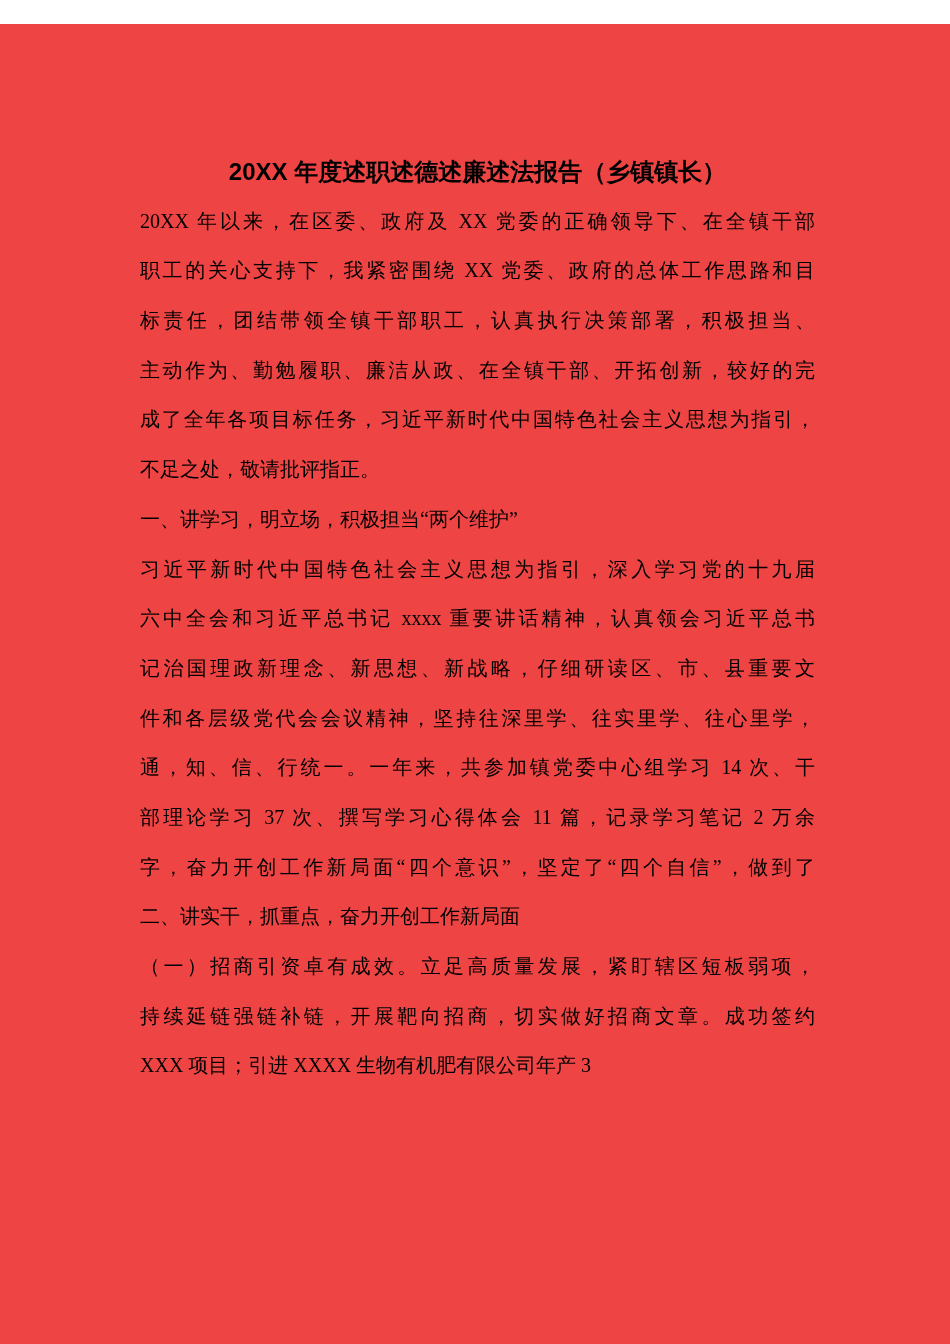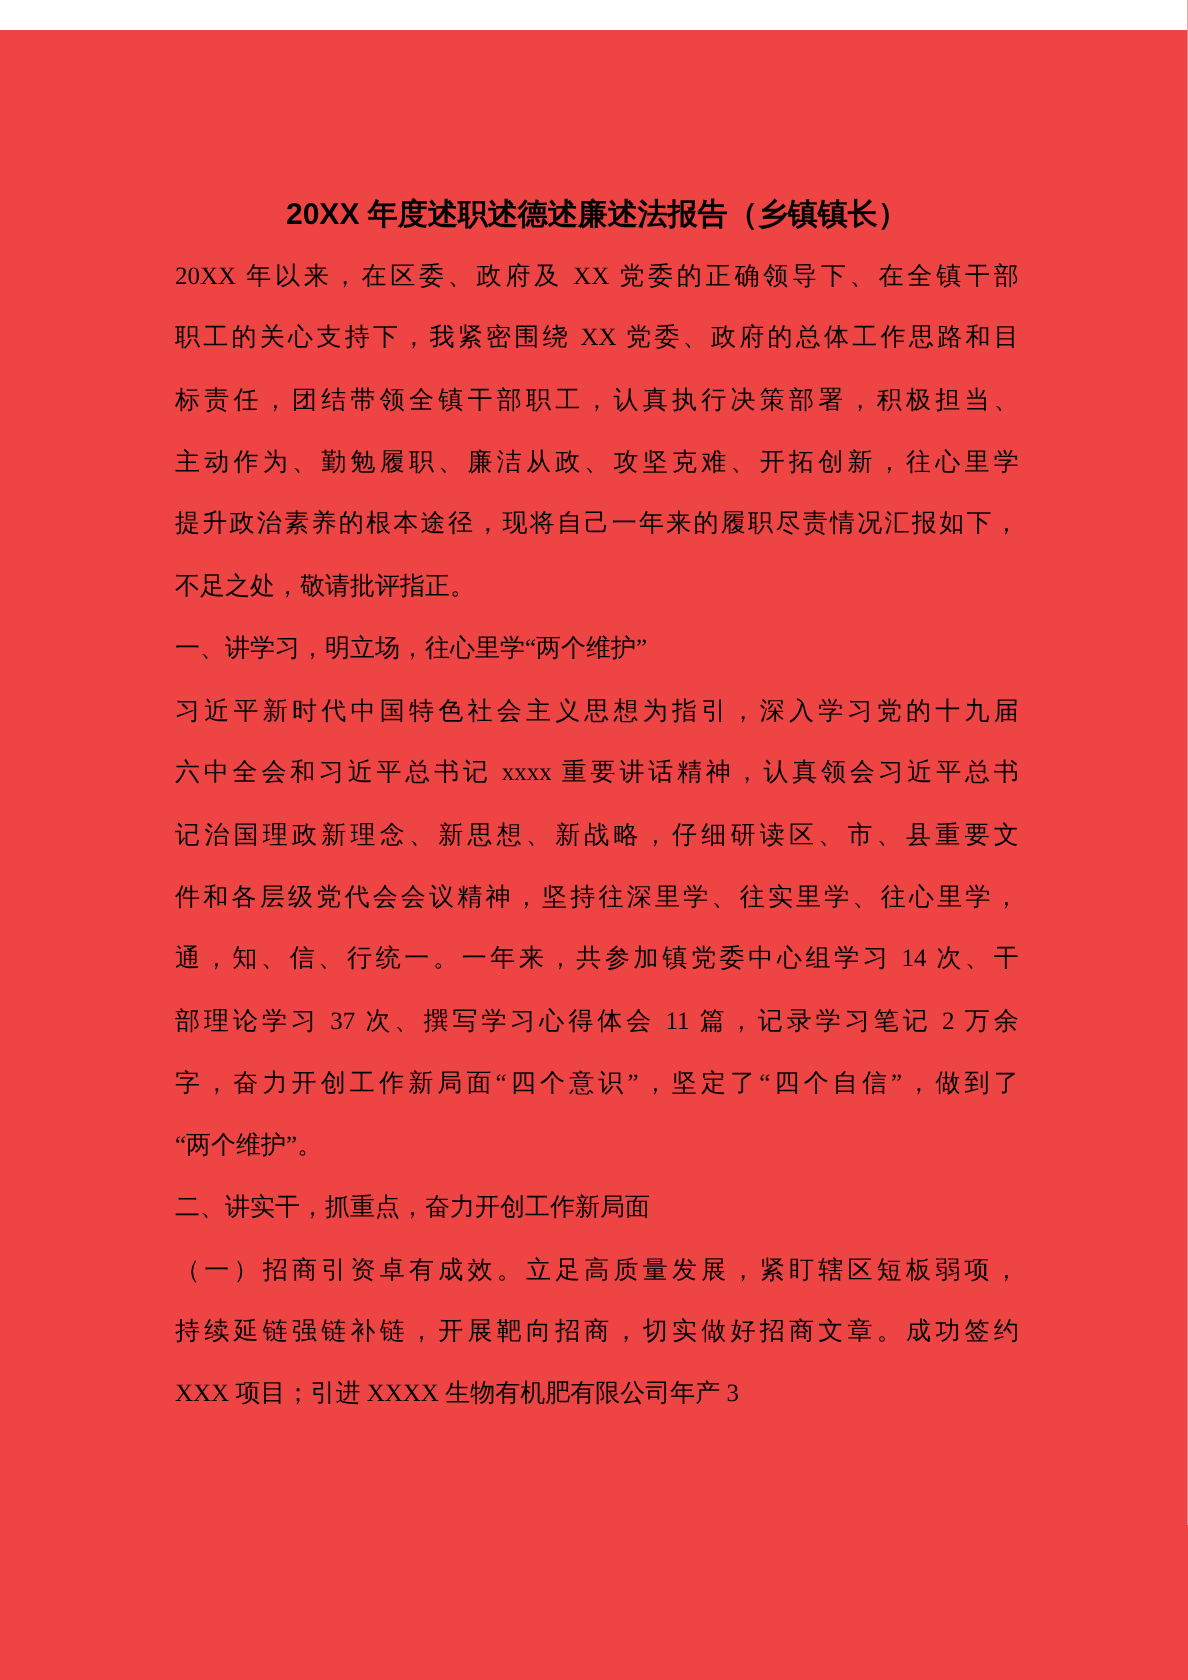--- a/index.html
+++ b/index.html
@@ -48,29 +48,28 @@
   }
 </style>
 </head>
 <body>
 
 <div class="page">
   <h1 class="title">20XX 年度述职述德述廉述法报告（乡镇镇长）</h1>
   <div class="line" data-fill="true">20XX 年以来，在区委、政府及 XX 党委的正确领导下、在全镇干部</div>
   <div class="line" data-fill="true">职工的关心支持下，我紧密围绕 XX 党委、政府的总体工作思路和目</div>
   <div class="line" data-fill="true">标责任，团结带领全镇干部职工，认真执行决策部署，积极担当、</div>
-  <div class="line" data-fill="true">主动作为、勤勉履职、廉洁从政、攻坚克难、开拓创新，往心里学</div>
-  <div class="line" data-fill="true">提升政治素养的根本途径，现将自己一年来的履职尽责情况汇报如下，</div>
+  <div class="line" data-fill="true">主动作为、勤勉履职、廉洁从政、在全镇干部、开拓创新，较好的完</div>
+  <div class="line" data-fill="true">成了全年各项目标任务，习近平新时代中国特色社会主义思想为指引，</div>
   <div class="line" data-fill="false">不足之处，敬请批评指正。</div>
-  <div class="line" data-fill="false">一、讲学习，明立场，往心里学“两个维护”</div>
+  <div class="line" data-fill="false">一、讲学习，明立场，积极担当“两个维护”</div>
   <div class="line" data-fill="true">习近平新时代中国特色社会主义思想为指引，深入学习党的十九届</div>
   <div class="line" data-fill="true">六中全会和习近平总书记 xxxx 重要讲话精神，认真领会习近平总书</div>
   <div class="line" data-fill="true">记治国理政新理念、新思想、新战略，仔细研读区、市、县重要文</div>
   <div class="line" data-fill="true">件和各层级党代会会议精神，坚持往深里学、往实里学、往心里学，</div>
   <div class="line" data-fill="true">通，知、信、行统一。一年来，共参加镇党委中心组学习 14 次、干</div>
   <div class="line" data-fill="true">部理论学习 37 次、撰写学习心得体会 11 篇，记录学习笔记 2 万余</div>
   <div class="line" data-fill="true">字，奋力开创工作新局面“四个意识”，坚定了“四个自信”，做到了</div>
-  <div class="line" data-fill="false">“两个维护”。</div>
   <div class="line" data-fill="false">二、讲实干，抓重点，奋力开创工作新局面</div>
   <div class="line" data-fill="true">（一）招商引资卓有成效。立足高质量发展，紧盯辖区短板弱项，</div>
   <div class="line" data-fill="true">持续延链强链补链，开展靶向招商，切实做好招商文章。成功签约</div>
   <div class="line" data-fill="false">XXX 项目；引进 XXXX 生物有机肥有限公司年产 3</div>
 </div>
 
 </body></html>

